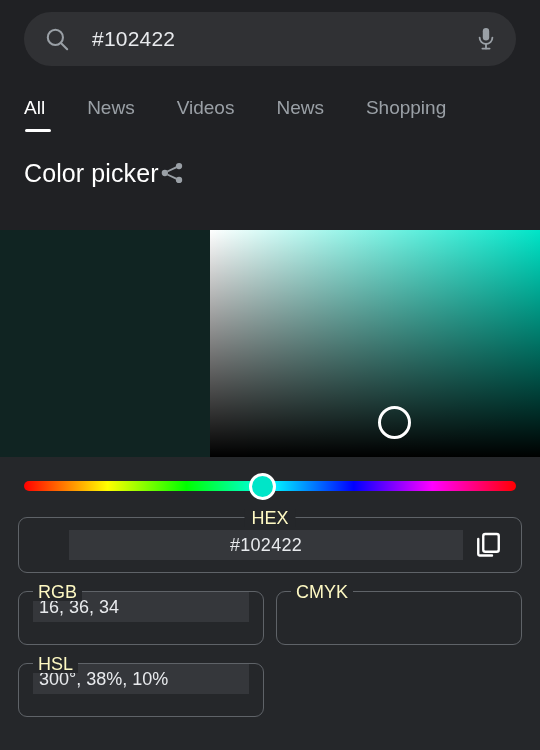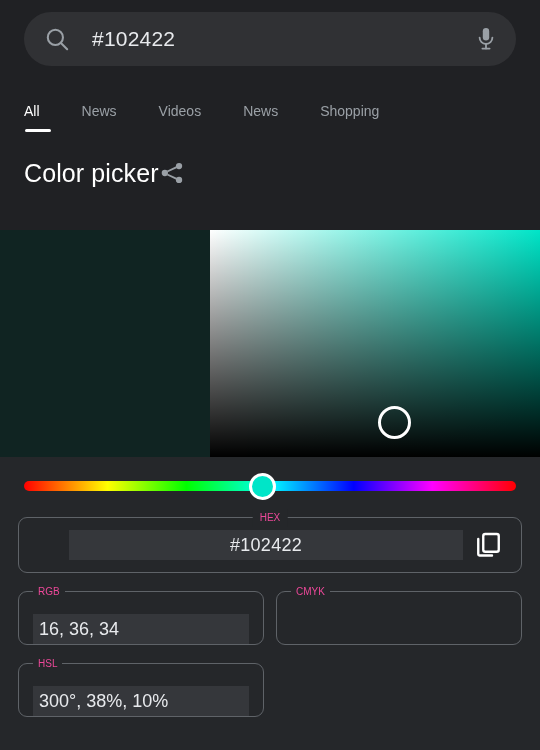--- a/index.html
+++ b/index.html
@@ -69,21 +69,21 @@
     display: flex;
     align-items: flex-end;
     gap: 0;
     height: 46px;
     overflow: hidden;
     white-space: nowrap;
   }
 
   .tab {
     position: relative;
-    font-size: 14px;
+    font-size: 19px;
     color: #9aa0a6;
     padding: 0 0 13px 0;
     margin-right: 42px;
     flex: 0 0 auto;
   }
 
   .tab.active { color: #ffffff; }
 
   .tab.active::after {
     content: "";
@@ -197,22 +197,22 @@
     border: 1px solid #5f6368;
     border-radius: 9px;
   }
 
   .field-label {
     position: absolute;
     top: -9px;
     left: 14px;
     background: #25272a;
     padding: 0 5px;
-    font-size: 10px;
-    color: #ec4899;
+    font-size: 18px;
+    color: #fef9c3;
     line-height: 18px;
   }
 
   .field-value {
     background: #35373b;
     color: #e8eaed;
     font-size: 18px;
     line-height: 30px;
     height: 30px;
     overflow: hidden;
@@ -253,21 +253,21 @@
   .grid {
     margin: 18px 18px 0 18px;
     display: grid;
     grid-template-columns: 1fr 1fr;
     gap: 18px 12px;
   }
 
   .small-field {
     height: 54px;
     display: flex;
-    align-items: flex-end;
+    align-items: flex-start;
   }
 
   .small-field .field-value {
     flex: 1 1 auto;
     margin: 0 14px;
     padding-left: 6px;
     text-align: left;
   }
 </style>
 </head>

